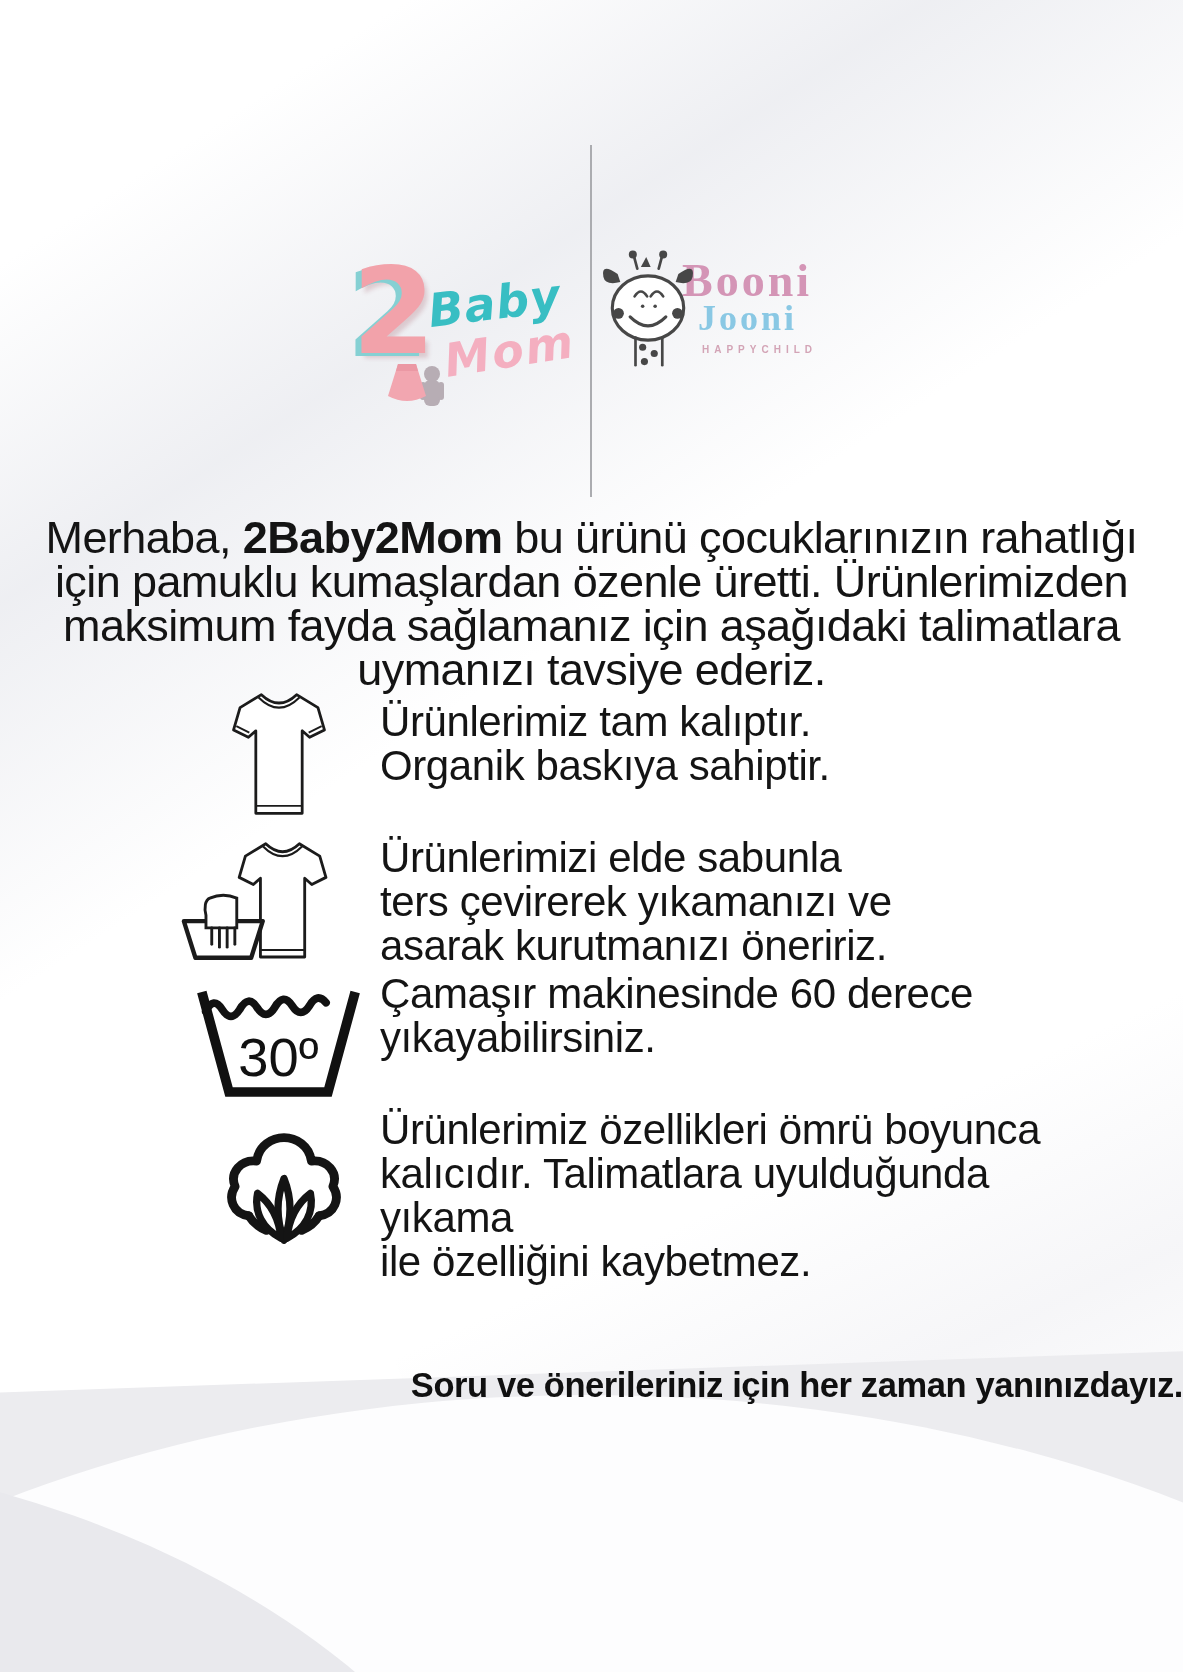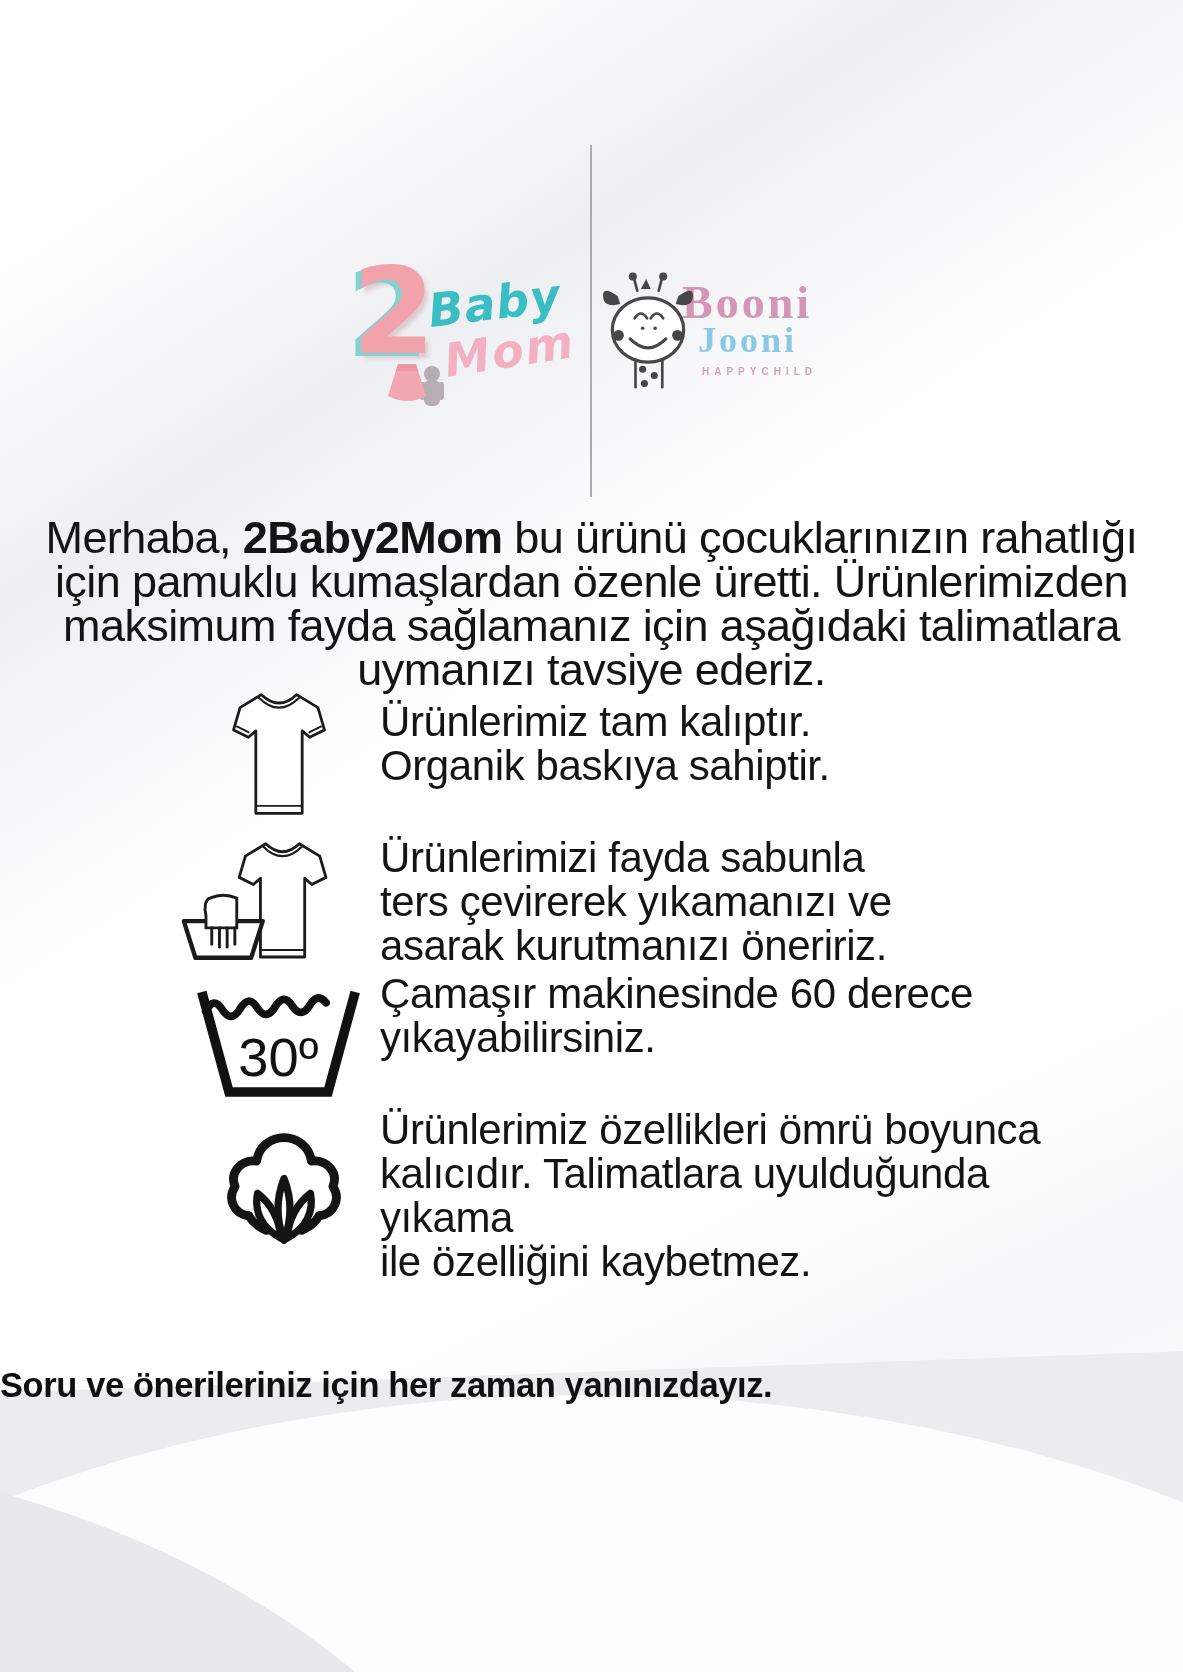--- a/index.html
+++ b/index.html
@@ -44,21 +44,21 @@
     font-style:italic;font-weight:700;font-size:46px;color:#38bec3;
     transform:rotate(-7deg);letter-spacing:1px;
   }
   .logo-left .mom{
     position:absolute;left:92px;top:72px;font-family:"DejaVu Sans",sans-serif;
     font-style:italic;font-weight:700;font-size:46px;color:#f4afc0;
     transform:rotate(-9deg);letter-spacing:2px;
   }
   .logo-left svg{position:absolute;left:34px;top:110px;}
   .divider{position:absolute;left:590px;top:145px;width:2px;height:352px;background:#abacb0;}
-  .logo-right{position:absolute;left:598px;top:266px;display:flex;}
+  .logo-right{position:absolute;left:598px;top:244px;display:flex;}
   .logo-right .giraffe{position:relative;z-index:1;flex:0 0 auto;}
   .logo-right .words{margin-left:-16px;margin-top:14px;position:relative;z-index:0;}
   .word-booni{font-family:"Liberation Serif",serif;font-weight:700;font-size:46px;line-height:1.0;color:#d495b6;letter-spacing:3px;}
   .word-jooni{font-family:"Liberation Serif",serif;font-weight:700;font-size:36px;line-height:1.0;color:#8ac8e4;letter-spacing:3px;margin-left:16px;margin-top:-4px;}
   .word-tag{font-size:10px;letter-spacing:5px;color:#d3a4b6;margin-left:20px;margin-top:8px;font-weight:700;}
   
   .intro{
     position:absolute;left:34px;top:516px;width:1115px;margin:0;
     text-align:center;font-size:45px;line-height:44px;letter-spacing:-0.6px;
     color:#141414;
@@ -67,21 +67,21 @@
   
   .row{position:absolute;left:180px;width:880px;}
   .row .icon{position:absolute;}
   .row .txt{position:absolute;left:200px;font-size:42px;line-height:44px;letter-spacing:-0.4px;color:#141414;}
   .row1{top:684px;height:150px;} .row1 .icon{left:48px;top:0;}  .row1 .txt{top:16px;}
   .row2{top:836px;height:130px;} .row2 .icon{left:0;top:2px;}   .row2 .txt{top:0;}
   .row3{top:972px;height:125px;} .row3 .icon{left:16px;top:14px;}.row3 .txt{top:0;}
   .row4{top:1108px;height:145px;}.row4 .icon{left:34px;top:10px;}.row4 .txt{top:0;}
   
   .footer{
-    position:absolute;left:0;top:1366px;width:100%;text-align:left;
+    position:absolute;left:0;top:1366px;width:100%;text-align:right;
     font-size:34.5px;font-weight:700;letter-spacing:-0.4px;color:#101010;
   }
   .wash-temp{font-family:"Liberation Sans",sans-serif;font-weight:500;}
 </style>
 </head>
 <body>
 
 <div class="page">
 
   <div class="bg band-top"></div>
@@ -166,21 +166,21 @@
       <path d="M4 86 L16 124 L74 124 L86 86 Z" fill="#ffffff" stroke="#1b1b1b" stroke-width="4.5" stroke-linejoin="round"></path>
       <path d="M31 62 C26 64 25 72 27 80 L27 93 L59 93 L59 62 Q45 56 31 62 Z" fill="#ffffff" stroke="#1b1b1b" stroke-width="3"></path>
       <g stroke="#1b1b1b" stroke-width="3" stroke-linecap="round">
         <line x1="33" y1="93" x2="33" y2="110"></line>
         <line x1="41" y1="93" x2="41" y2="113"></line>
         <line x1="49" y1="93" x2="49" y2="113"></line>
         <line x1="57" y1="93" x2="57" y2="110"></line>
       </g>
     </svg>
     <div class="txt">
-      <div>Ürünlerimizi fayda sabunla</div>
+      <div>Ürünlerimizi elde sabunla</div>
       <div>ters çevirerek yıkamanızı ve</div>
       <div>asarak kurutmanızı öneririz.</div>
     </div>
   </div>
 
   <div class="row row3">
     <svg class="icon" width="165" height="112" viewBox="0 0 170 115">
       <path d="M6 6 L34 109 L136 109 L164 6" fill="none" stroke="#111111" stroke-width="10" stroke-linejoin="miter"></path>
       <path d="M10 26 q8 -16 17 -2 q9 14 18 0 q9 -16 18 -2 q9 14 18 0 q9 -16 18 -2 q9 14 18 0 q8 -14 17 -3" fill="none" stroke="#111111" stroke-width="8" stroke-linecap="round"></path>
       <text class="wash-temp" x="85" y="93" font-size="56" text-anchor="middle" fill="#111111">30º</text>

